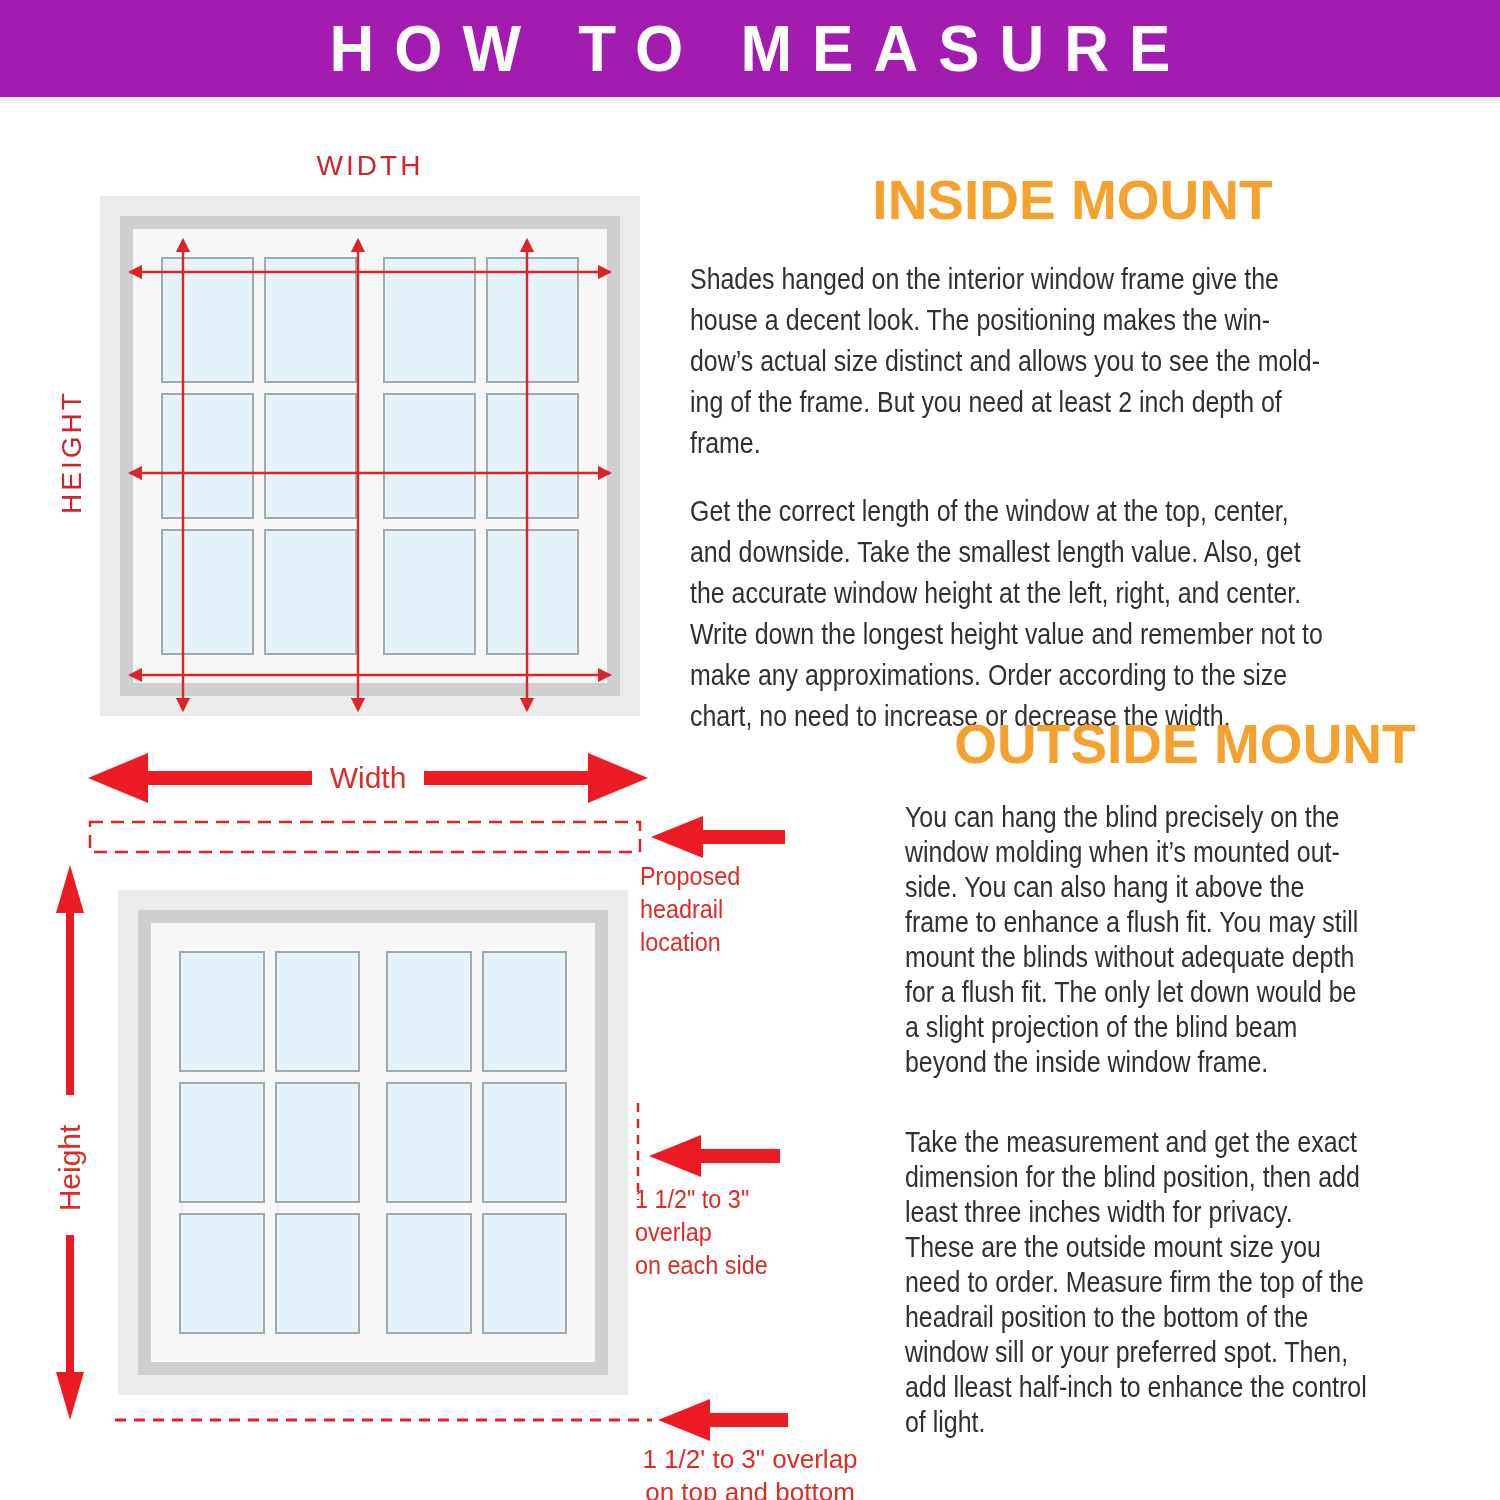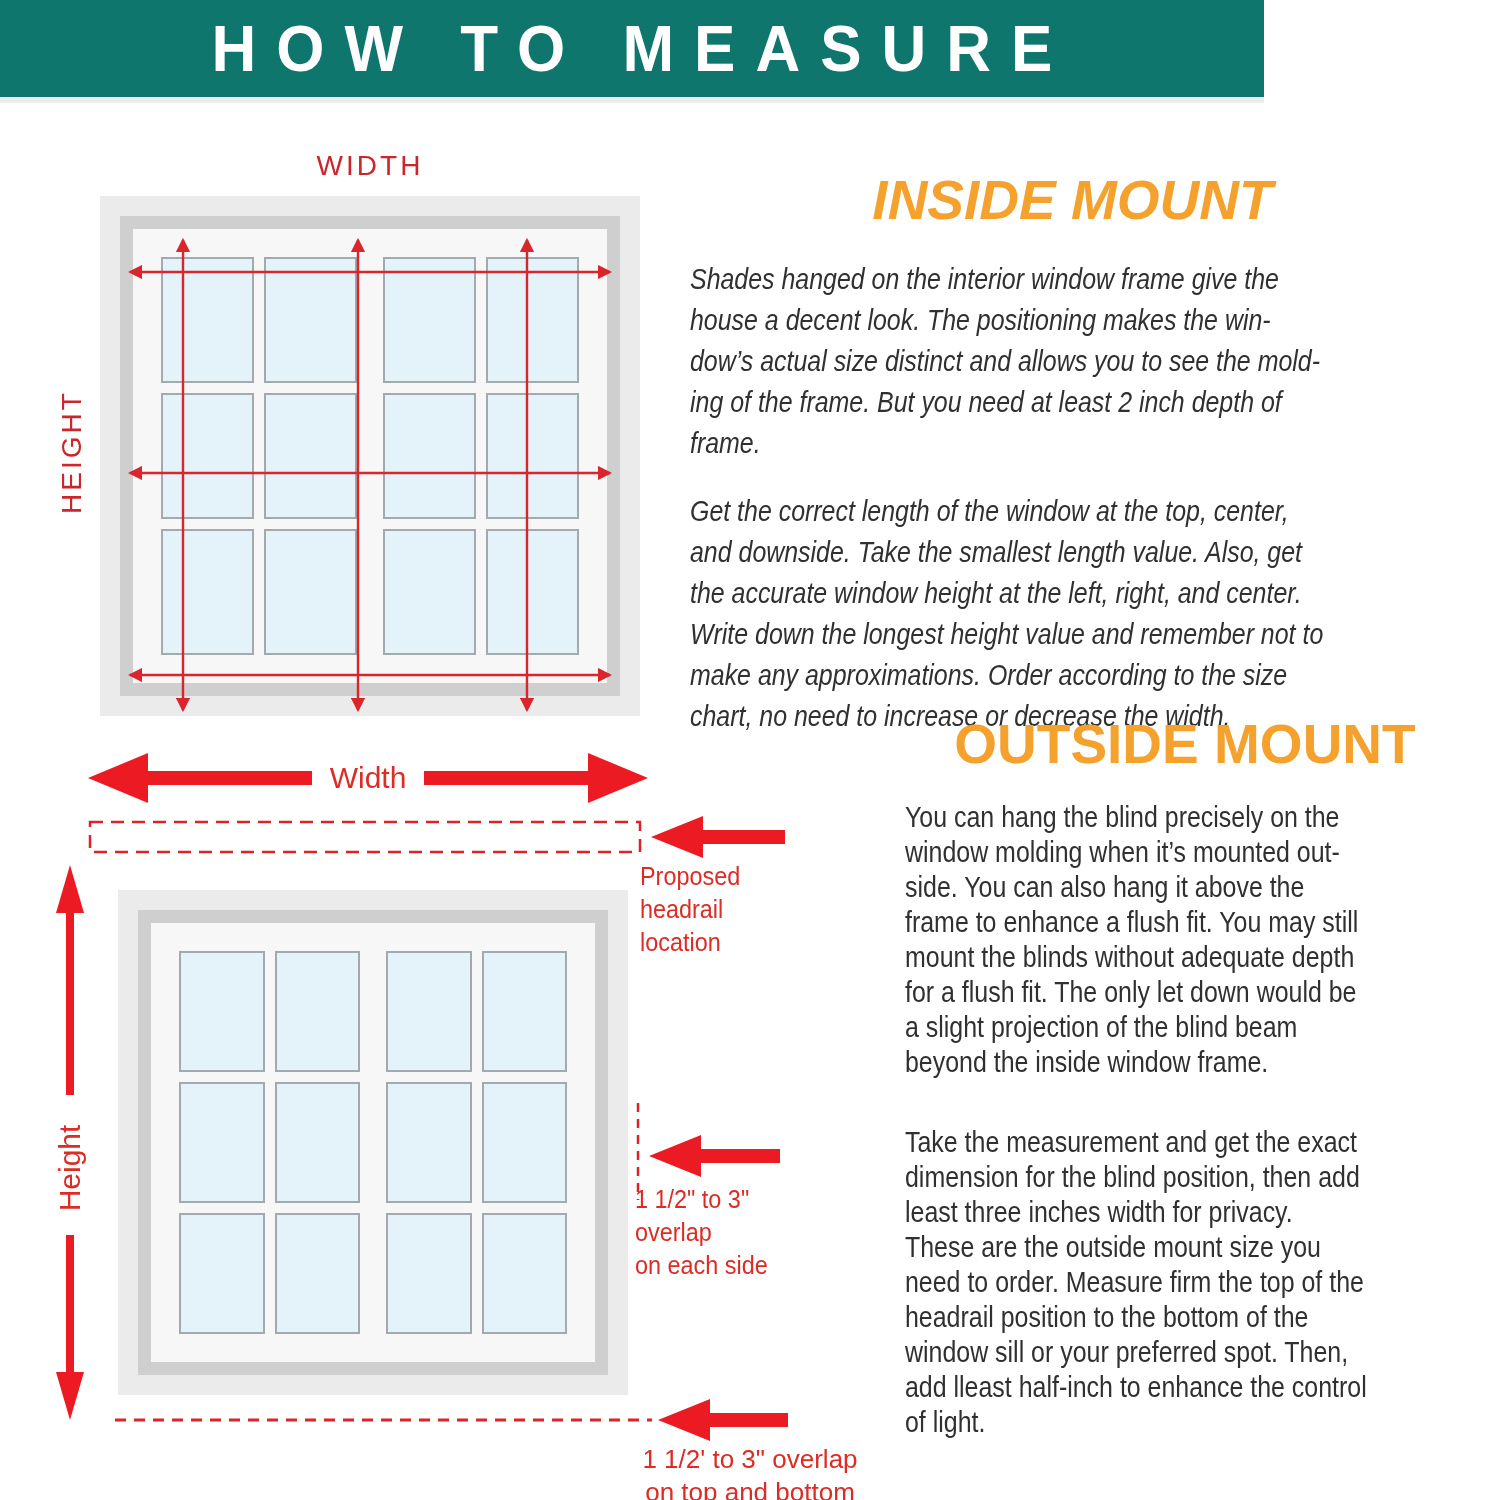--- a/index.html
+++ b/index.html
@@ -6,22 +6,22 @@
   body{
     position:relative;
     width:1500px;height:1500px;
     background:#ffffff;
     overflow:hidden;
     font-family:"Liberation Sans",sans-serif;
   }
 
   
   .banner{
-    position:absolute;left:0;top:0;width:1264px;height:97px;
-    background:#0f766e;
+    position:absolute;left:0;top:0;width:1500px;height:97px;
+    background:#a21caf;
     border-bottom:6px solid #ECECEC;
     display:flex;align-items:center;justify-content:center;
   }
   .banner h1{
     margin:0;color:#fff;font-size:62px;font-weight:700;
     letter-spacing:20px;text-indent:20px;
     transform:scaleY(1.05);
   }
 
   
@@ -52,21 +52,21 @@
   .rnote{
     position:absolute;color:#DD2B26;font-size:26px;line-height:33px;
     white-space:pre-line;transform:scaleX(.9);transform-origin:0 0;
   }
   .headrail-note{left:600px;top:115px;}
   .side-note{left:595px;top:438px;}
   .bottom-note{left:585px;top:698px;width:250px;text-align:center;transform:none;}
 
   
   .col{position:absolute;}
-  .inside-col{left:690px;top:168px;width:765px;font-style:italic;}
+  .inside-col{left:690px;top:168px;width:765px;}
   .outside-col{left:905px;top:712px;width:560px;}
   .col h2{
     margin:0;color:#F4A12E;font-size:55px;font-weight:700;
     text-align:center;letter-spacing:0px;transform:scaleY(1.02);
   }
   .para{
     margin:0;color:#303030;white-space:pre-line;
     transform-origin:0 0;
   }
   .inside-col .para{font-size:29.5px;line-height:41px;width:905px;transform:scaleX(.845);}

